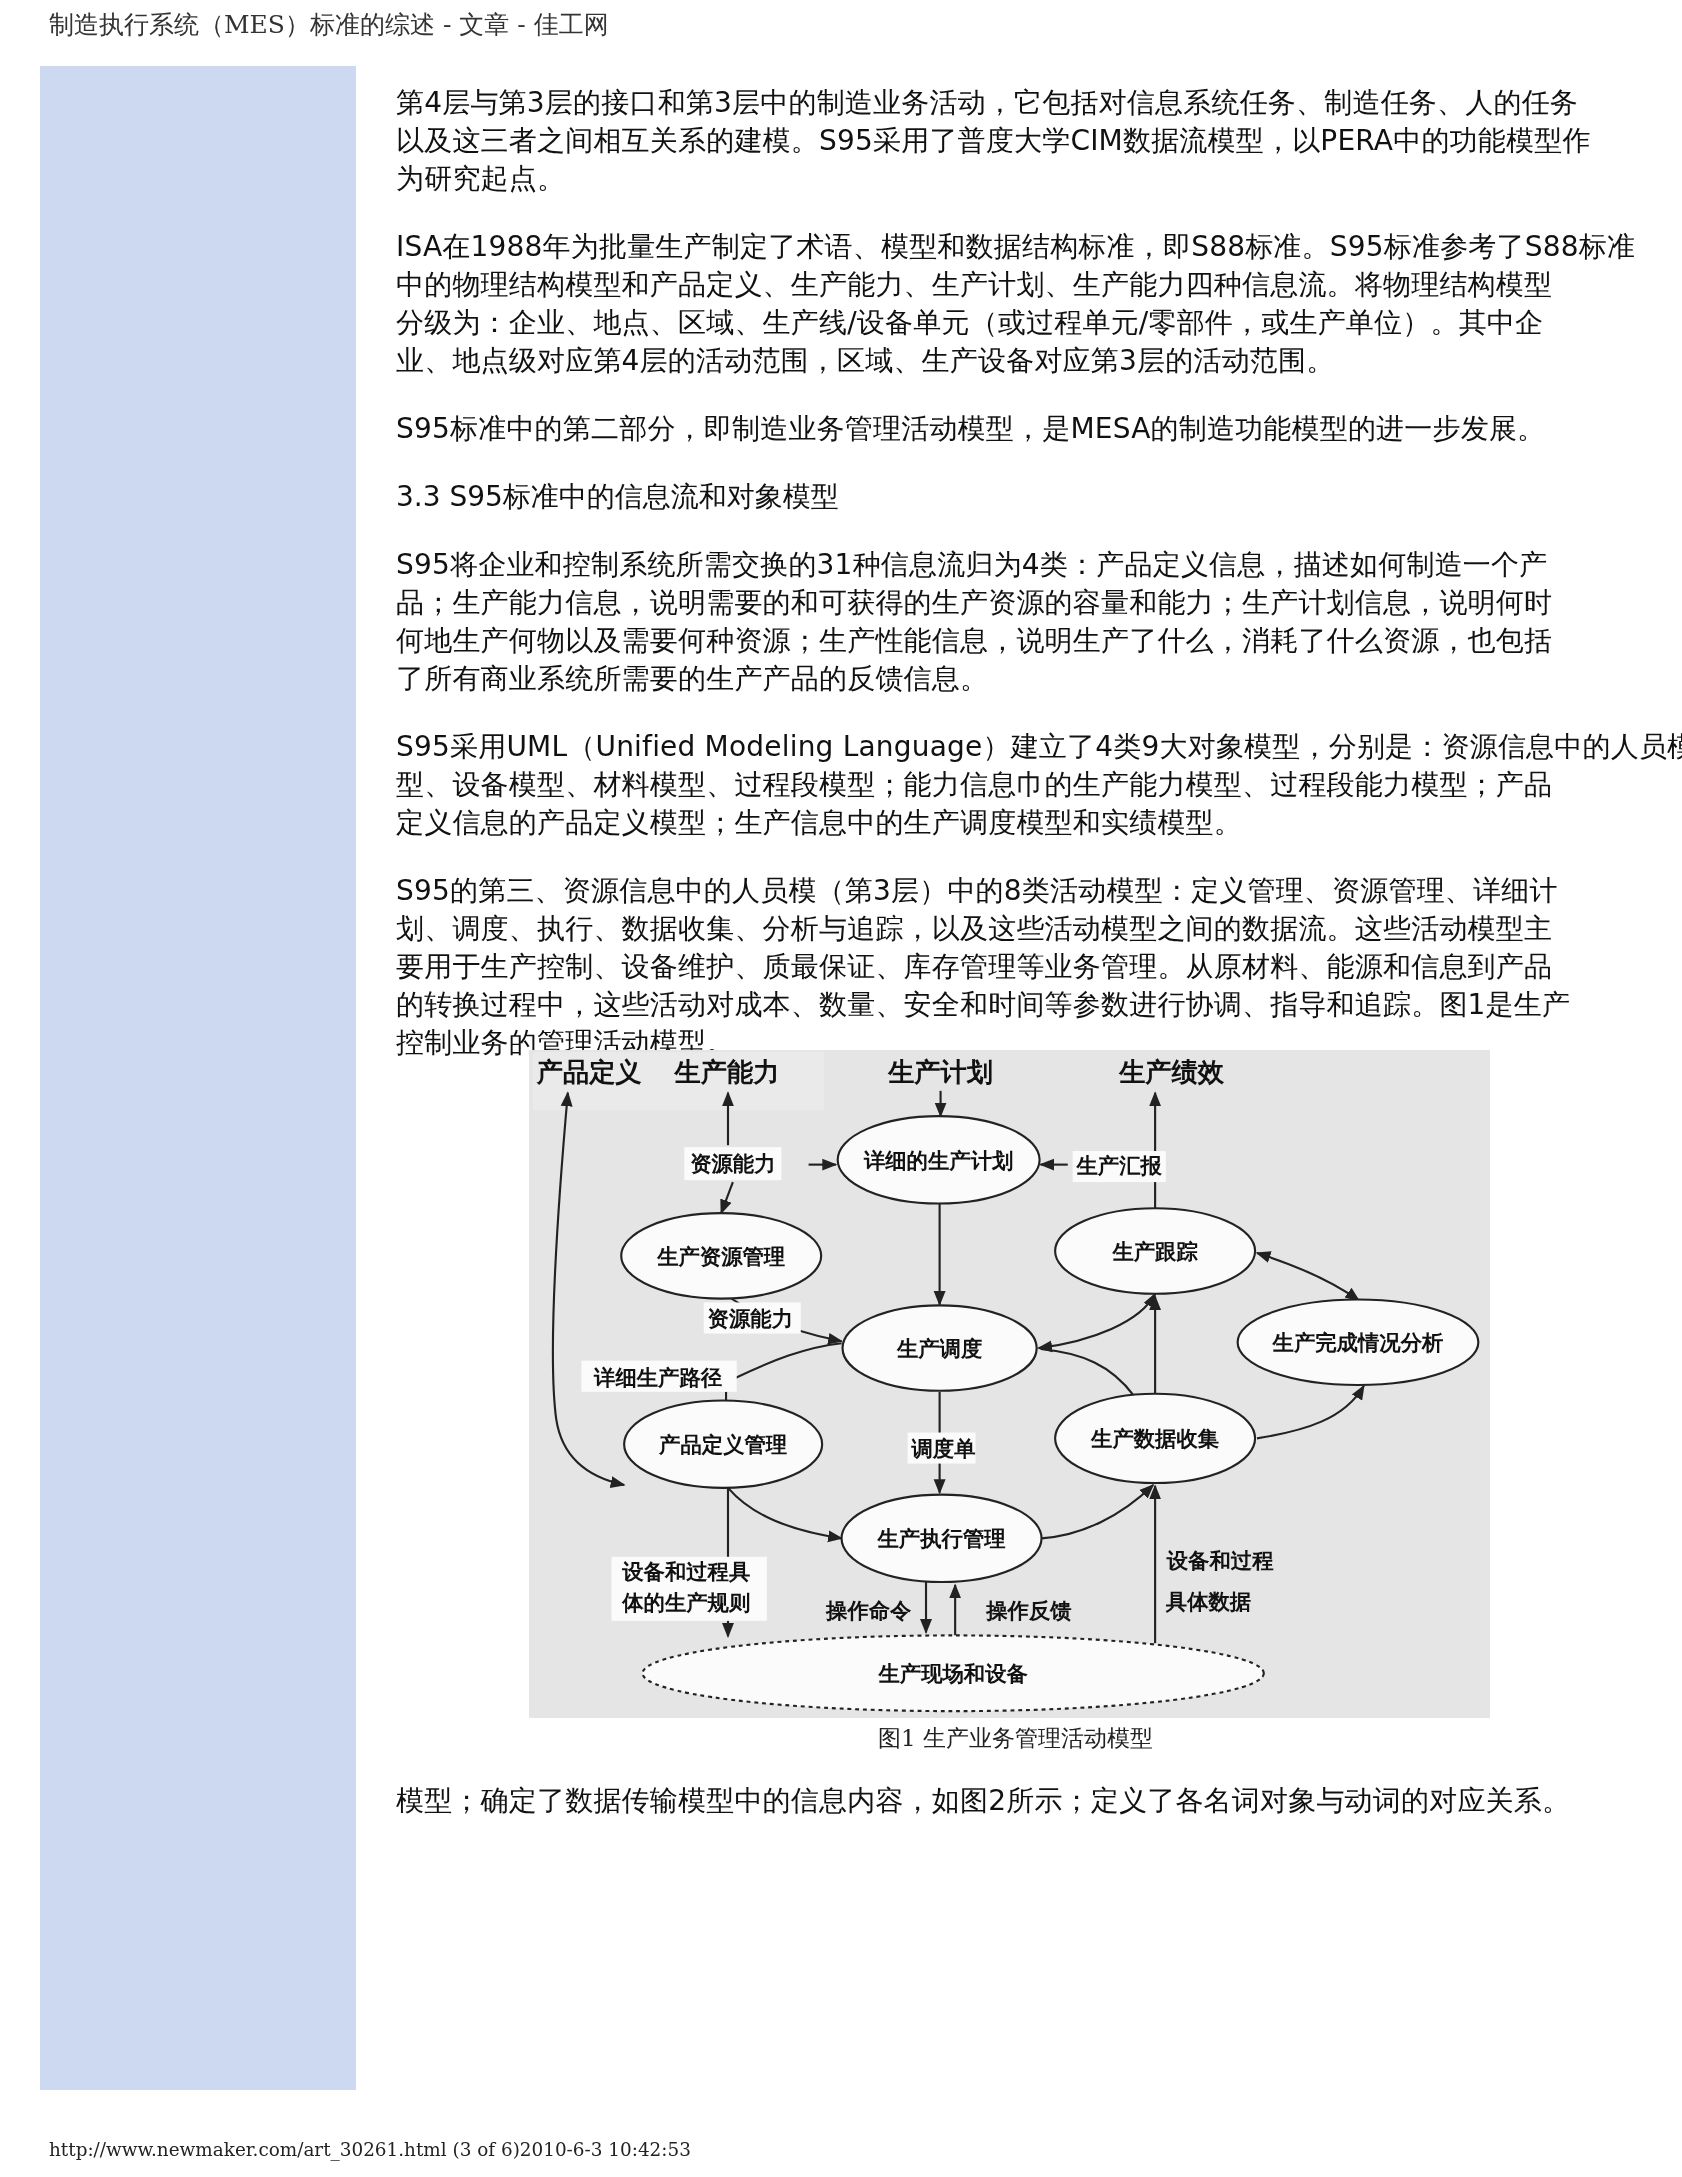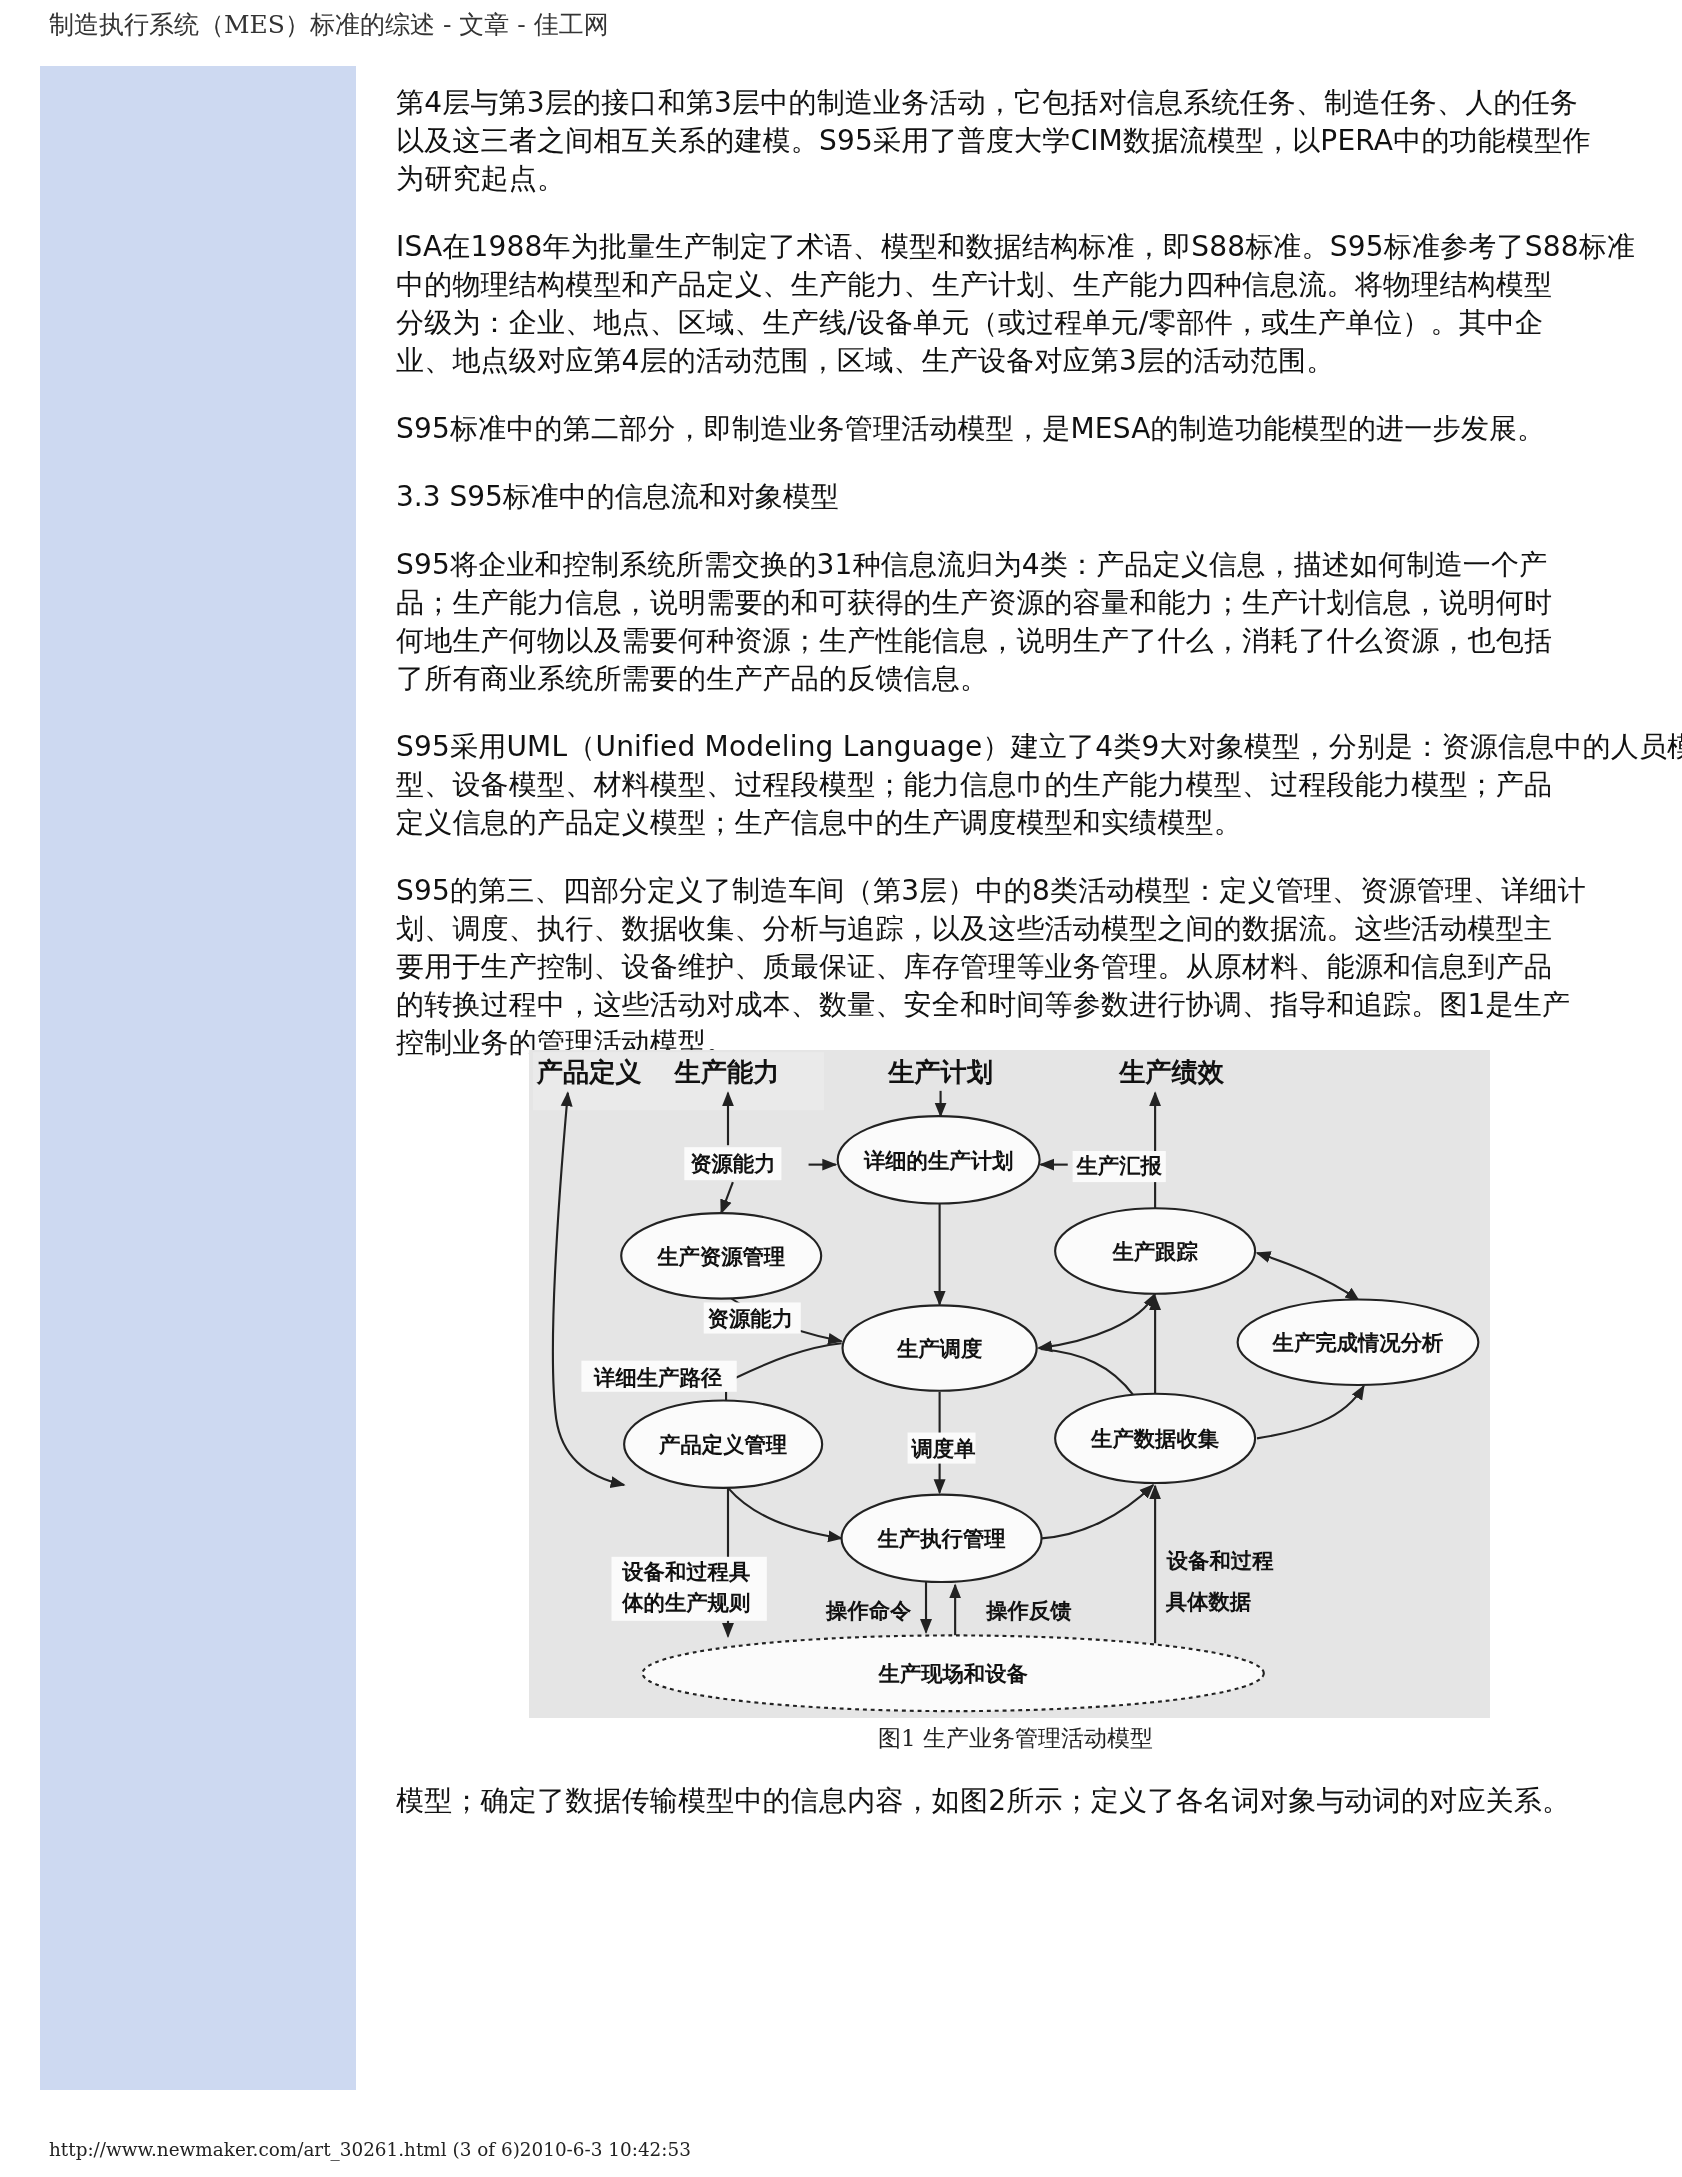--- a/index.html
+++ b/index.html
@@ -52,21 +52,21 @@
     <span class="ln">品；生产能力信息，说明需要的和可获得的生产资源的容量和能力；生产计划信息，说明何时</span>
     <span class="ln">何地生产何物以及需要何种资源；生产性能信息，说明生产了什么，消耗了什么资源，也包括</span>
     <span class="ln">了所有商业系统所需要的生产产品的反馈信息。</span>
   </p>
   <p class="para">
     <span class="ln">S95采用UML（Unified Modeling Language）建立了4类9大对象模型，分别是：资源信息中的人员模</span>
     <span class="ln">型、设备模型、材料模型、过程段模型；能力信息巾的生产能力模型、过程段能力模型；产品</span>
     <span class="ln">定义信息的产品定义模型；生产信息中的生产调度模型和实绩模型。</span>
   </p>
   <p class="para">
-    <span class="ln">S95的第三、四部分定义了制造车间（第3层）中的8类活动模型：定义管理、资源管理、详细计</span>
+    <span class="ln">S95的第三、资源信息中的人员模（第3层）中的8类活动模型：定义管理、资源管理、详细计</span>
     <span class="ln">划、调度、执行、数据收集、分析与追踪，以及这些活动模型之间的数据流。这些活动模型主</span>
     <span class="ln">要用于生产控制、设备维护、质最保证、库存管理等业务管理。从原材料、能源和信息到产品</span>
     <span class="ln">的转换过程中，这些活动对成本、数量、安全和时间等参数进行协调、指导和追踪。图1是生产</span>
     <span class="ln">控制业务的管理活动模型。</span>
   </p>
 </div>
 
 <div class="figure">
   <svg width="961" height="668" viewBox="0 0 990 688" xmlns="http://www.w3.org/2000/svg">
     <defs>

